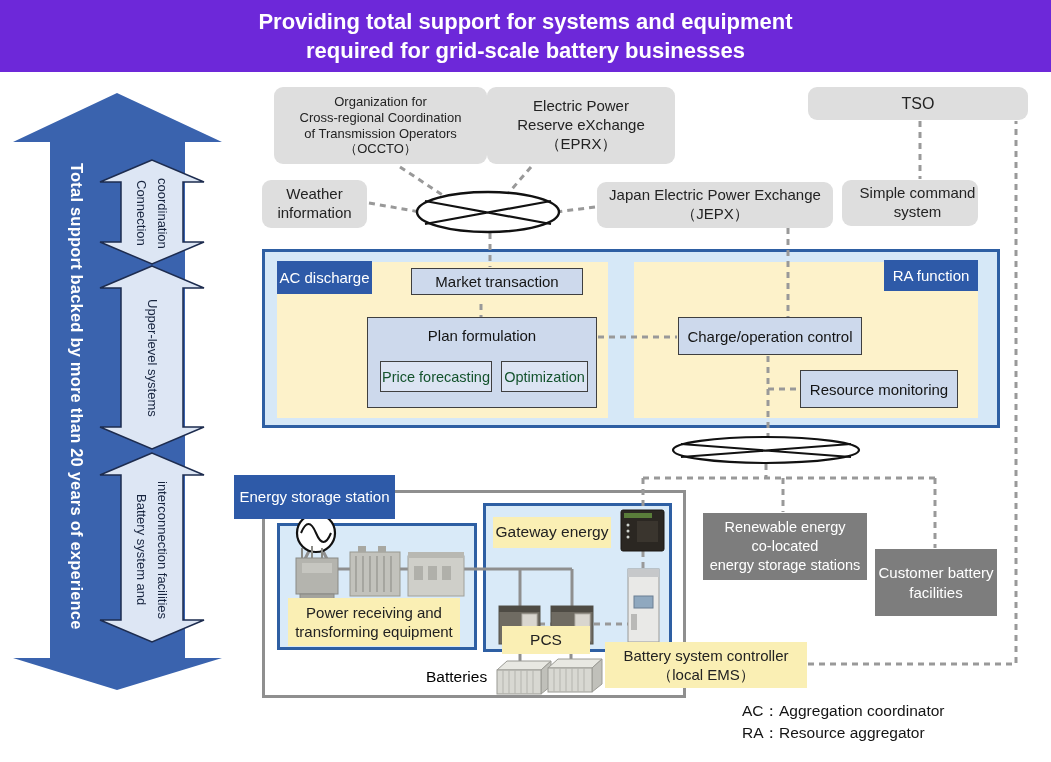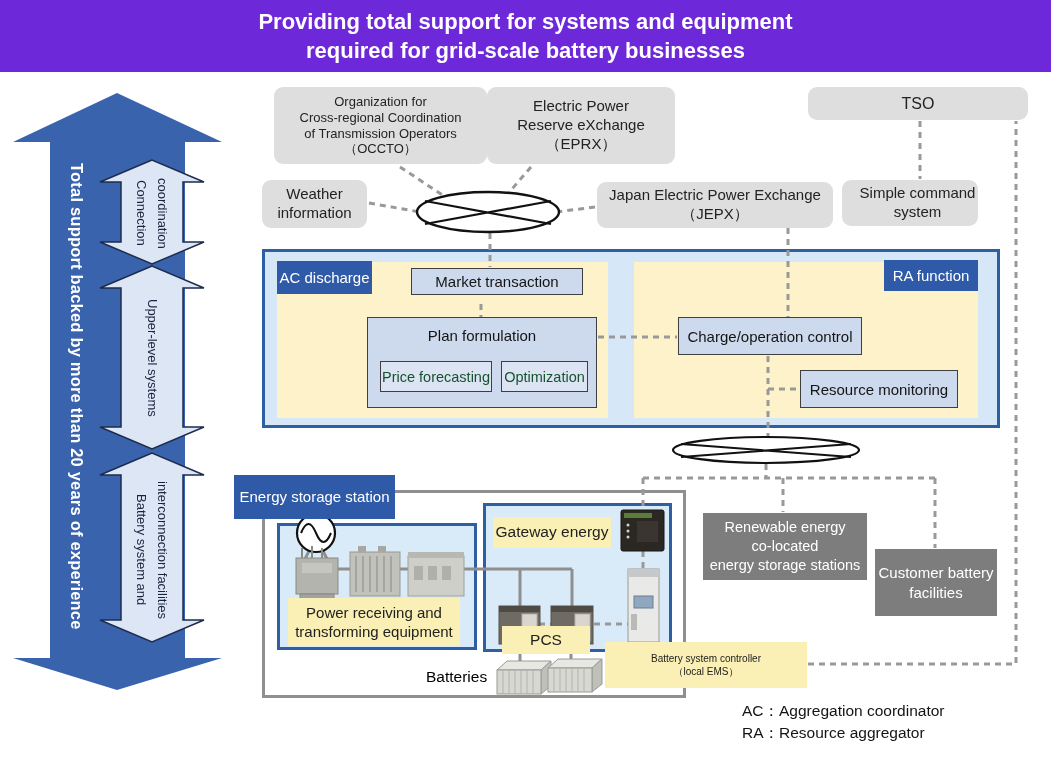--- a/index.html
+++ b/index.html
@@ -191,21 +191,21 @@
   <div class="abs layer3 sub-box center" style="left:501px;top:361px;width:87px;height:31px;">Optimization</div>
   <div class="abs layer3 inner-box center" style="left:678px;top:317px;width:184px;height:38px;">Charge/operation control</div>
   <div class="abs layer3 inner-box center" style="left:800px;top:370px;width:158px;height:38px;">Resource monitoring</div>
 
   <div class="abs layer3 blue-label center" style="left:234px;top:475px;width:161px;height:44px;">Energy storage station</div>
   <div class="abs layer3 yellow-label center ml" style="left:288px;top:598px;width:172px;height:48px;font-size:15px;">Power receiving and
 transforming equipment</div>
   <div class="abs layer3 yellow-label center" style="left:493px;top:517px;width:118px;height:31px;">Gateway energy</div>
   <div class="abs layer3 yellow-label center" style="left:502px;top:578px;width:88px;height:28px;margin-top:48px;">PCS</div>
   <div class="abs layer3 plain-label" style="left:426px;top:668px;width:70px;height:20px;">Batteries</div>
-  <div class="abs layer3 yellow-label center ml" style="left:605px;top:642px;width:202px;height:46px;font-size:10px;">Battery system controller
+  <div class="abs layer3 yellow-label center ml" style="left:605px;top:642px;width:202px;height:46px;font-size:15px;">Battery system controller
 （local EMS）</div>
 
   <div class="abs layer3 dark-box center ml" style="left:703px;top:513px;width:164px;height:67px;">Renewable energy
 co-located
 energy storage stations</div>
   <div class="abs layer3 dark-box center ml" style="left:875px;top:549px;width:122px;height:67px;font-size:15px;">Customer battery
 facilities</div>
 
   <div class="abs layer3 legend" style="left:742px;top:700px;">
     <div>AC：Aggregation coordinator</div>

